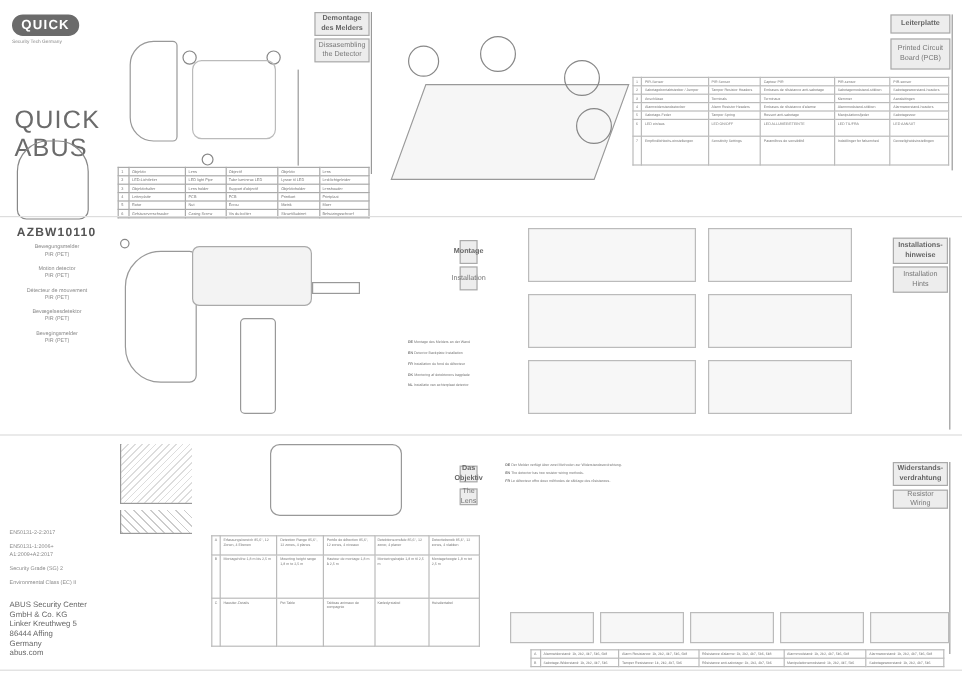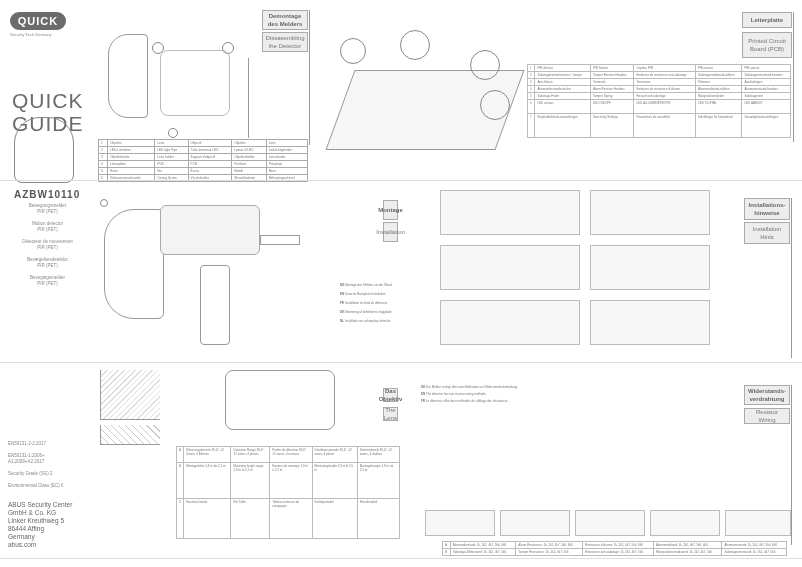--- a/index.html
+++ b/index.html
@@ -31,21 +31,21 @@
 </style>
 </head>
 <body>
 
 <div class="abs logo">
     <span>QUICK</span>
   </div>
 <div class="abs logo-tag">Security Tech Germany</div>
 <div class="abs quick">
   <div>QUICK</div>
-  <div>GUIDE</div>
+  <div>ABUS</div>
 </div>
 
 <div class="abs" style="left:14px;top:117px;width:60px;height:66px;border:1px solid #888;border-radius:26px 26px 8px 8px;"></div>
 
 <div class="abs model">AZBW10110</div>
 <div class="abs variants">
   <div><span>Bewegungsmelder</span><br><span>PIR (PET)</span></div>
   <div><span>Motion detector</span><br><span>PIR (PET)</span></div>
   <div><span>Détecteur de mouvement</span><br><span>PIR (PET)</span></div>
   <div><span>Bevægelsesdetektor</span><br><span>PIR (PET)</span></div>

